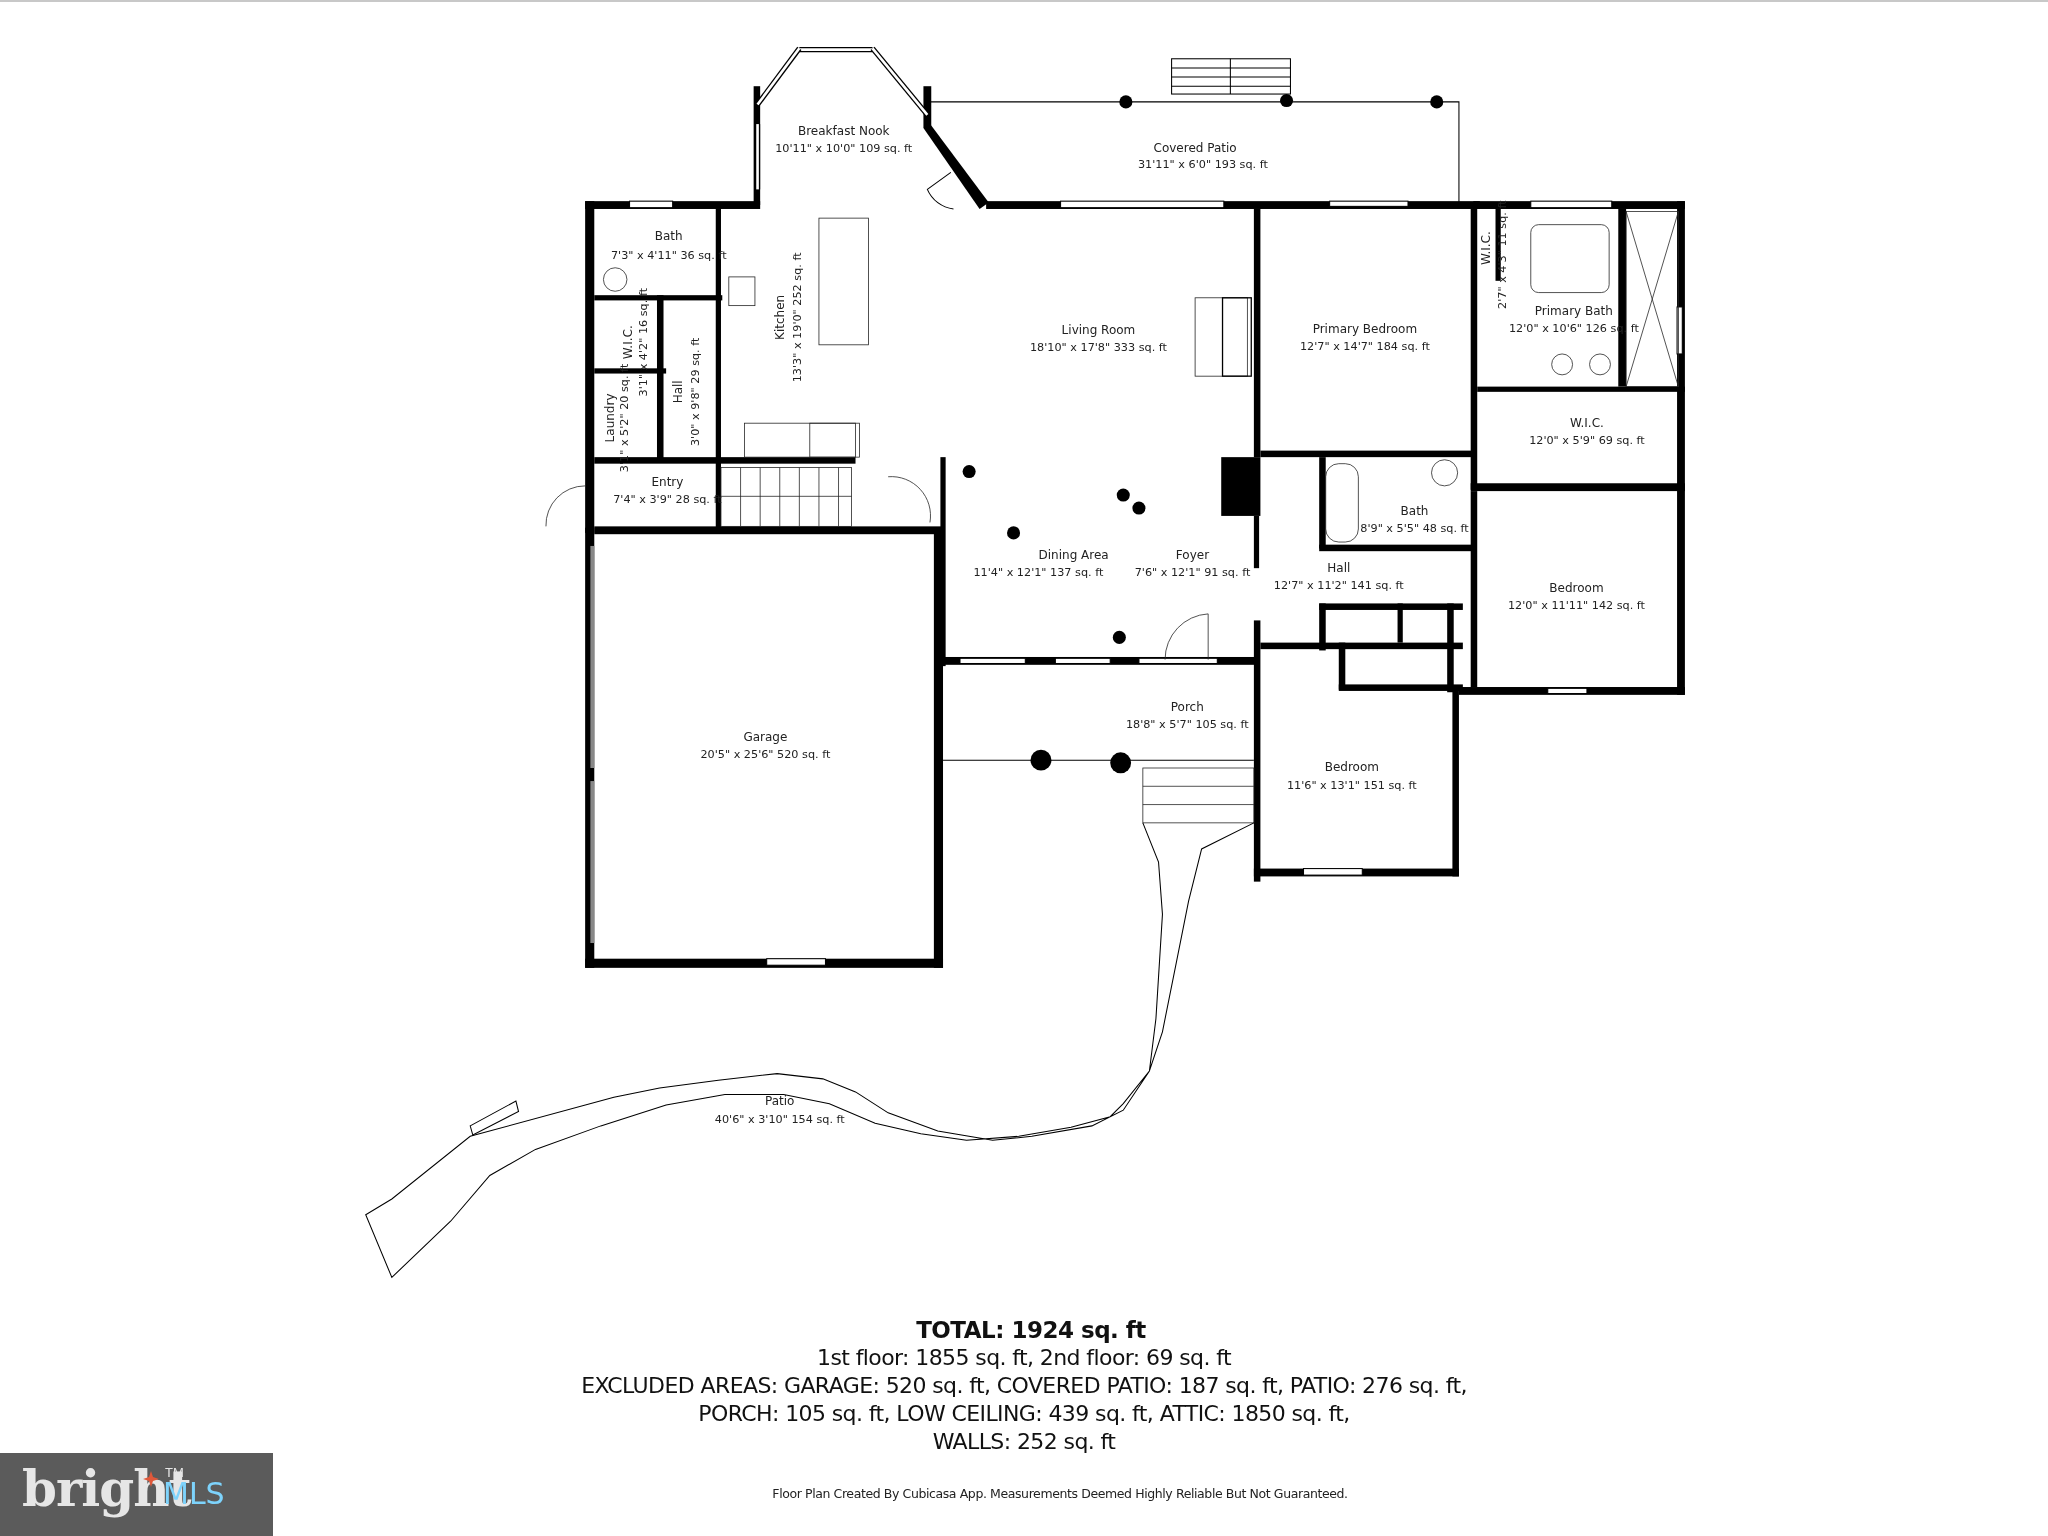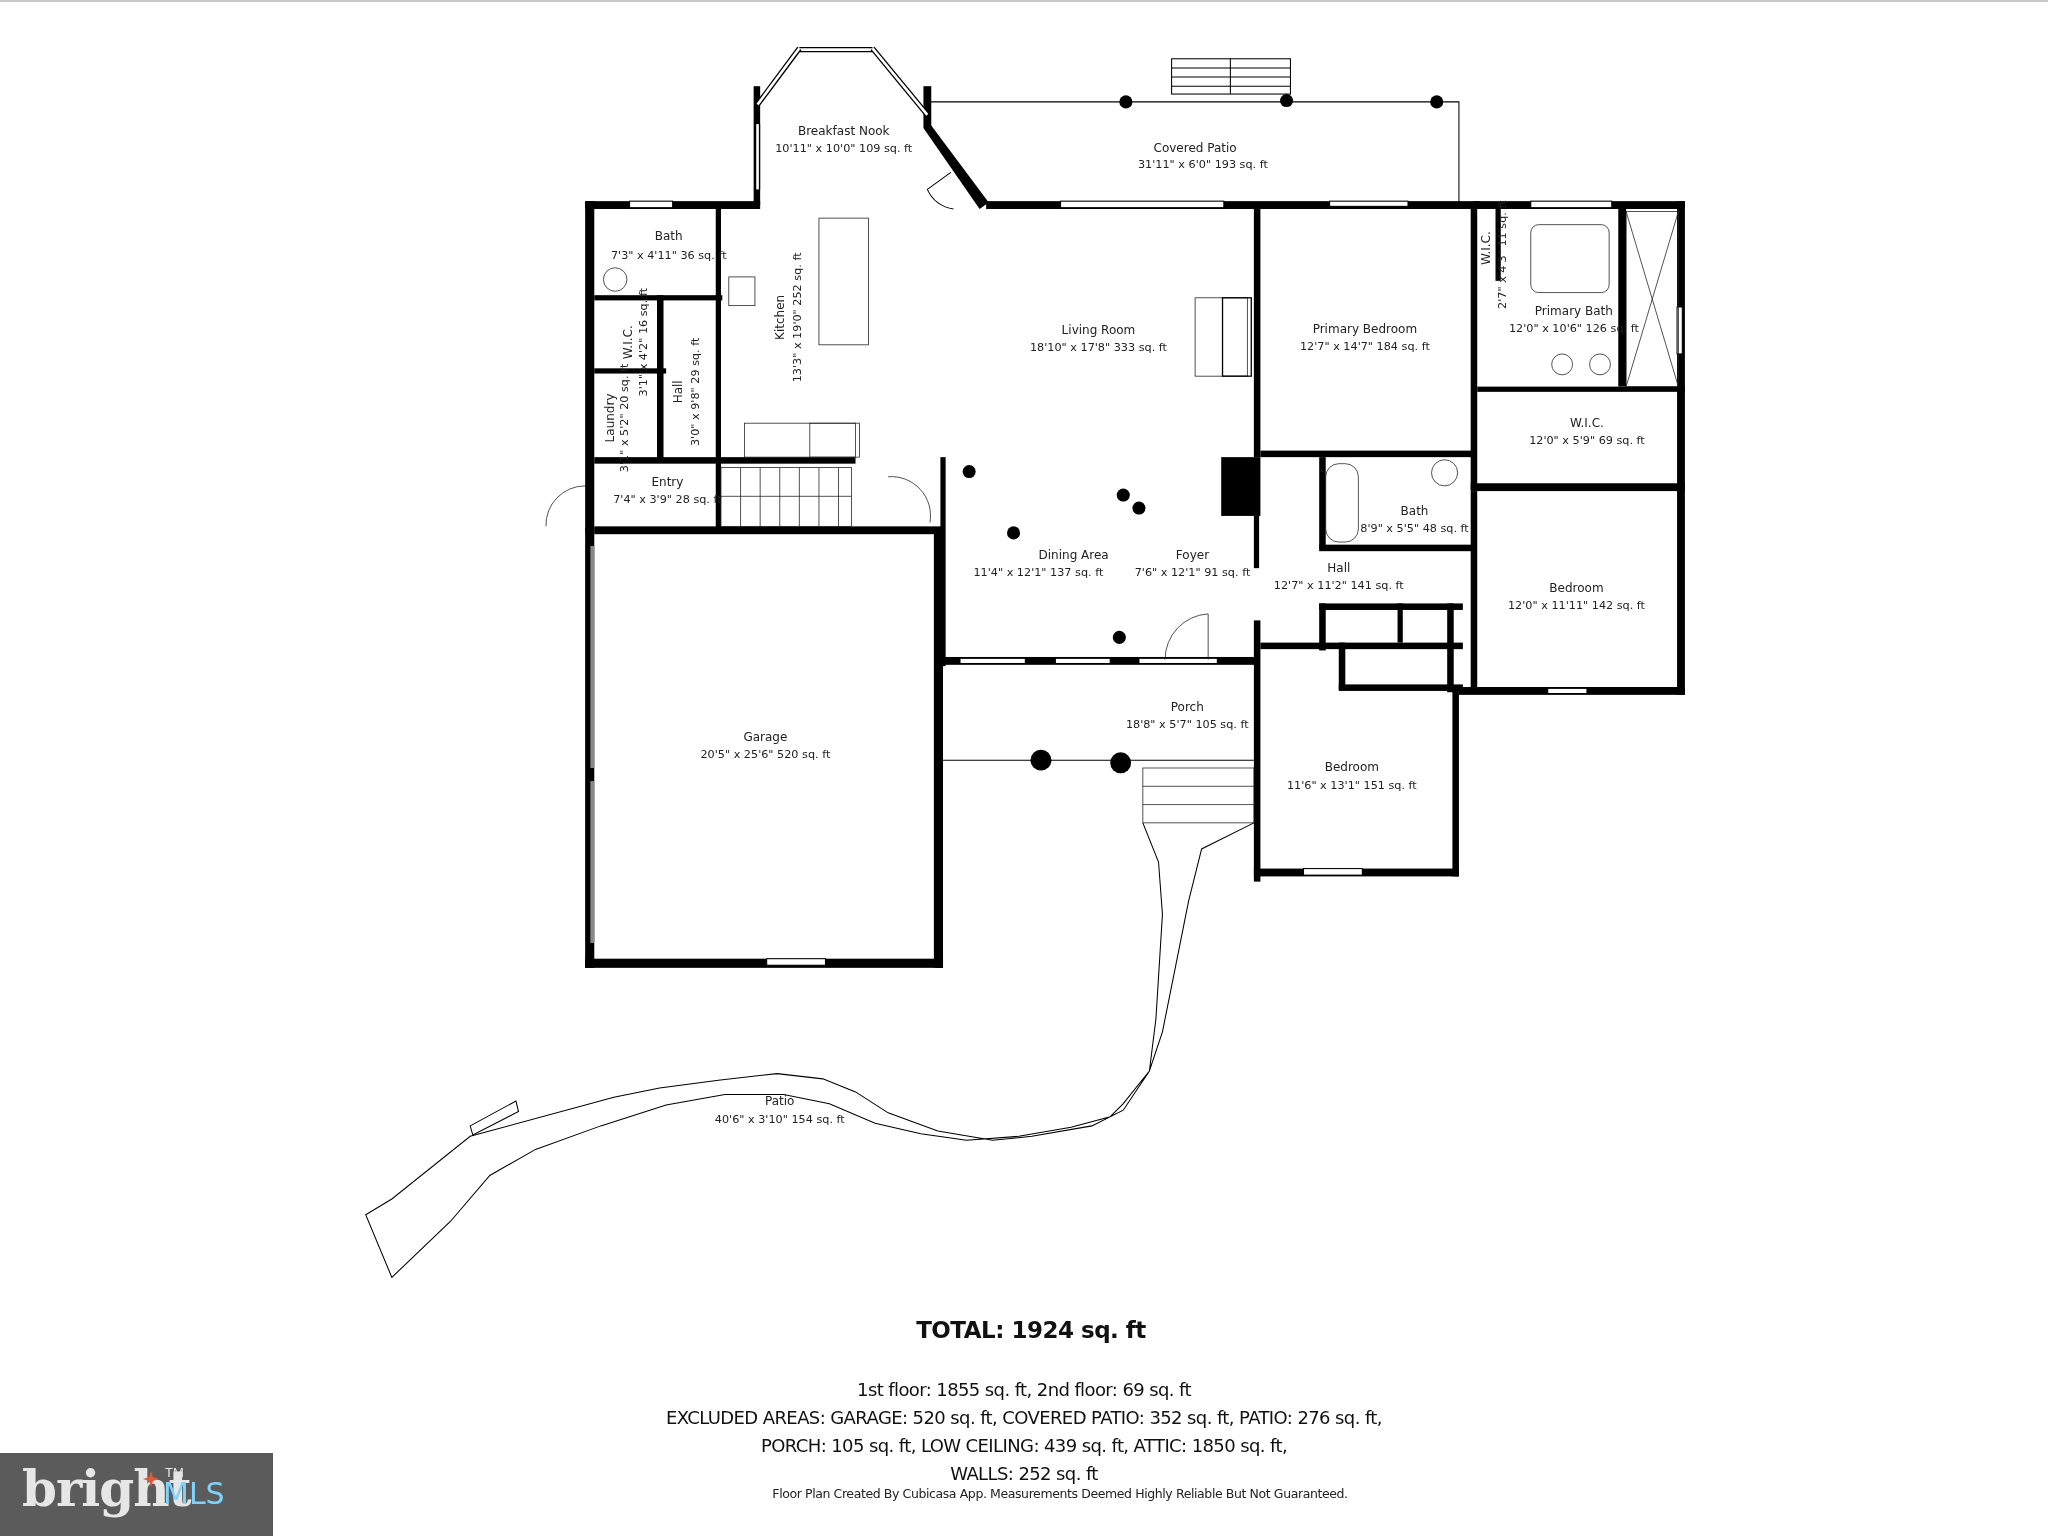--- a/index.html
+++ b/index.html
@@ -7,21 +7,21 @@
   .topline { position: absolute; left: 0; top: 0; width: 2048px; height: 2px; background: #c8c8c8; }
   svg.plan { position: absolute; left: 0; top: 0; width: 2048px; height: 1536px; }
   .wall { fill: #000; }
   .thin { fill: none; stroke: #000; stroke-width: 0.8; }
   .thin2 { fill: none; stroke: #222; stroke-width: 0.6; }
   .win { fill: #fff; stroke: #000; stroke-width: 0.8; }
   .rname { font-family: "DejaVu Sans", sans-serif; font-size: 9.2px; fill: #222; text-anchor: middle; }
   .rdim { font-family: "DejaVu Sans", sans-serif; font-size: 8.6px; fill: #222; text-anchor: middle; }
   .summary { position: absolute; left: 0; width: 2048px; text-align: center; color: #111; font-family: "DejaVu Sans", sans-serif; }
   .sum-total { top: 1317px; font-size: 23px; font-weight: bold; letter-spacing: -0.5px; padding-left: 7px; }
-  .sum-line { font-size: 18px; letter-spacing: -0.6px; margin-top: 34px; }
+  .sum-line { font-size: 22px; letter-spacing: -0.6px; }
   .sum-note { top: 1486px; font-size: 12.5px; color: #222; letter-spacing: -0.4px; margin-left: 36px; }
   .logo { position: absolute; left: 0; top: 1453px; width: 250px; height: 83px; background: #5b5b5b; padding-left: 23px; }
   .logo .bright { position: absolute; left: 22px; top: 6px; font-family: "DejaVu Serif", serif; font-size: 50px; color: #e6e6e6; font-weight: bold; letter-spacing: -1px; }
   .logo .mls { position: absolute; left: 163px; top: 23px; font-family: "DejaVu Sans", sans-serif; font-size: 30px; color: #7dd3fc; }
   .logo .tm { position: absolute; left: 165px; top: 12px; font-size: 13px; color: #e6e6e6; font-family: Liberation Sans, sans-serif; }
   .logo .star { position: absolute; left: 143px; top: 18px; width: 16px; height: 16px; }
 </style>
 </head>
 <body>
 
@@ -242,21 +242,21 @@
     <text class="rname" x="1035" y="590">Bedroom</text>
     <text class="rdim" x="1035" y="604">11'6" x 13'1" 151 sq. ft</text>
 
     <text class="rname" x="597" y="846">Patio</text>
     <text class="rdim" x="597" y="860">40'6" x 3'10" 154 sq. ft</text>
   </g>
 </svg>
 
 <div class="summary sum-total">TOTAL: 1924 sq. ft</div>
 <div class="summary sum-line" style="top:1345px">1st floor: 1855 sq. ft, 2nd floor: 69 sq. ft</div>
-<div class="summary sum-line" style="top:1373px">EXCLUDED AREAS: GARAGE: 520 sq. ft, COVERED PATIO: 352 sq. ft, PATIO: 276 sq. ft,</div>
+<div class="summary sum-line" style="top:1373px">EXCLUDED AREAS: GARAGE: 520 sq. ft, COVERED PATIO: 187 sq. ft, PATIO: 276 sq. ft,</div>
 <div class="summary sum-line" style="top:1401px">PORCH: 105 sq. ft, LOW CEILING: 439 sq. ft, ATTIC: 1850 sq. ft,</div>
 <div class="summary sum-line" style="top:1429px">WALLS: 252 sq. ft</div>
 <div class="summary sum-note">Floor Plan Created By Cubicasa App. Measurements Deemed Highly Reliable But Not Guaranteed.</div>
 
 <div class="logo">
   <span class="bright">bright</span>
   <svg class="star" viewBox="0 0 16 16">
     <polygon points="8,0 10,6 16,8 10,10 8,16 6,10 0,8 6,6" fill="#e0583a"></polygon>
   </svg>
   <span class="tm">TM</span>

